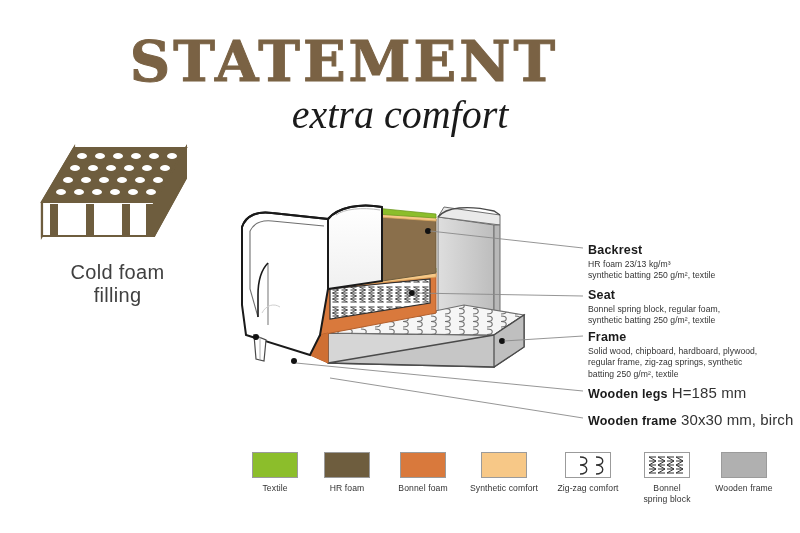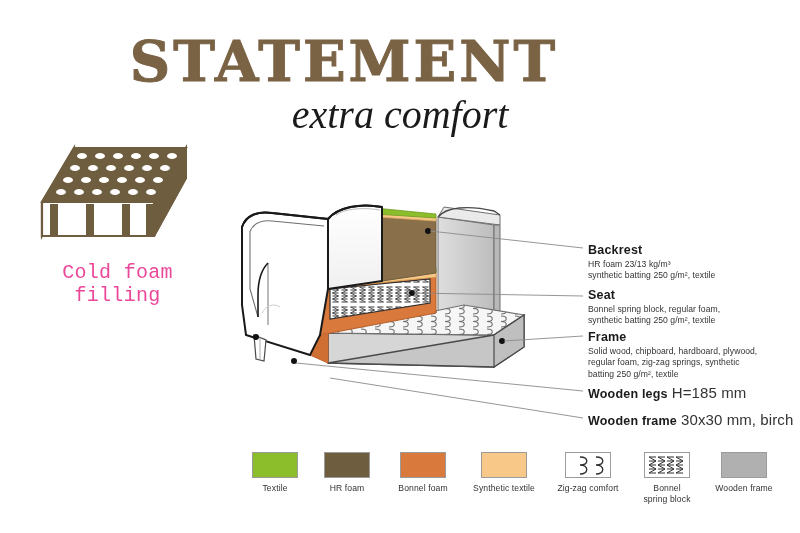--- a/index.html
+++ b/index.html
@@ -15,21 +15,21 @@
   }
   .subtitle{
     position:absolute;left:0;top:95px;width:800px;text-align:center;
     font-family:"Liberation Serif",serif;font-style:italic;
     font-size:40px;color:#1a1a1a;line-height:1;
   }
 
   
   .feature{position:absolute;text-align:center;}
   .feature-caption{
-    font-family:Liberation Mono, monospace;font-size:20px;color:#ec4899;
+    font-family:Liberation Sans, sans-serif;font-size:20px;color:#404040;
     line-height:1.15;letter-spacing:.3px;
   }
   #feature-coldfoam{left:10px;top:140px;width:215px;}
   #feature-bonell{left:10px;top:318px;width:215px;}
   .feature-art{height:115px;display:flex;align-items:center;justify-content:center;}
   #feature-coldfoam .feature-caption{margin-top:6px;}
   #feature-bonell .feature-art{height:100px;}
   #feature-bonell .feature-caption{margin-top:14px;}
 
   
@@ -254,21 +254,21 @@
     <div class="callout-body">
       <span>Bonnel spring block, regular foam,</span><br>
       <span>synthetic batting 250 g/m², textile</span>
     </div>
   </div>
 
   <div class="callout" id="callout-frame">
     <span class="callout-title">Frame</span>
     <div class="callout-body">
       <span>Solid wood, chipboard, hardboard, plywood,</span><br>
-      <span>regular foam, zig-zag springs, synthetic</span><br>
+      <span>regular frame, zig-zag springs, synthetic</span><br>
       <span>batting 250 g/m², textile</span>
     </div>
   </div>
 
   <div class="callout" id="callout-legs">
     <span class="callout-title">Wooden legs</span><span class="callout-inline">H=185 mm</span>
   </div>
 
   <div class="callout" id="callout-frame-wood">
     <span class="callout-title">Wooden frame</span><span class="callout-inline">30x30 mm, birch</span>
@@ -286,21 +286,21 @@
       <div class="legend-label">HR foam</div>
     </div>
 
     <div class="legend-item li2">
       <div class="legend-swatch" id="sw2" style="background: rgb(217, 121, 60);"></div>
       <div class="legend-label">Bonnel foam</div>
     </div>
 
     <div class="legend-item li3">
       <div class="legend-swatch" id="sw3" style="background: rgb(247, 200, 135);"></div>
-      <div class="legend-label">Synthetic textile</div>
+      <div class="legend-label">Synthetic comfort</div>
     </div>
 
     <div class="legend-item li4">
       <div class="legend-swatch">
         <svg width="46" height="26" viewBox="0 0 46 26" aria-hidden="true">
           <rect width="46" height="26" fill="#fff"></rect>
           <path d="M14,4 C23,4 23,12 14,12 C23,12 23,21 14,21" stroke="#2f2f2f" stroke-width="1.4" fill="none"></path>
           <path d="M30,4 C39,4 39,12 30,12 C39,12 39,21 30,21" stroke="#2f2f2f" stroke-width="1.4" fill="none"></path>
         </svg>
       </div>

